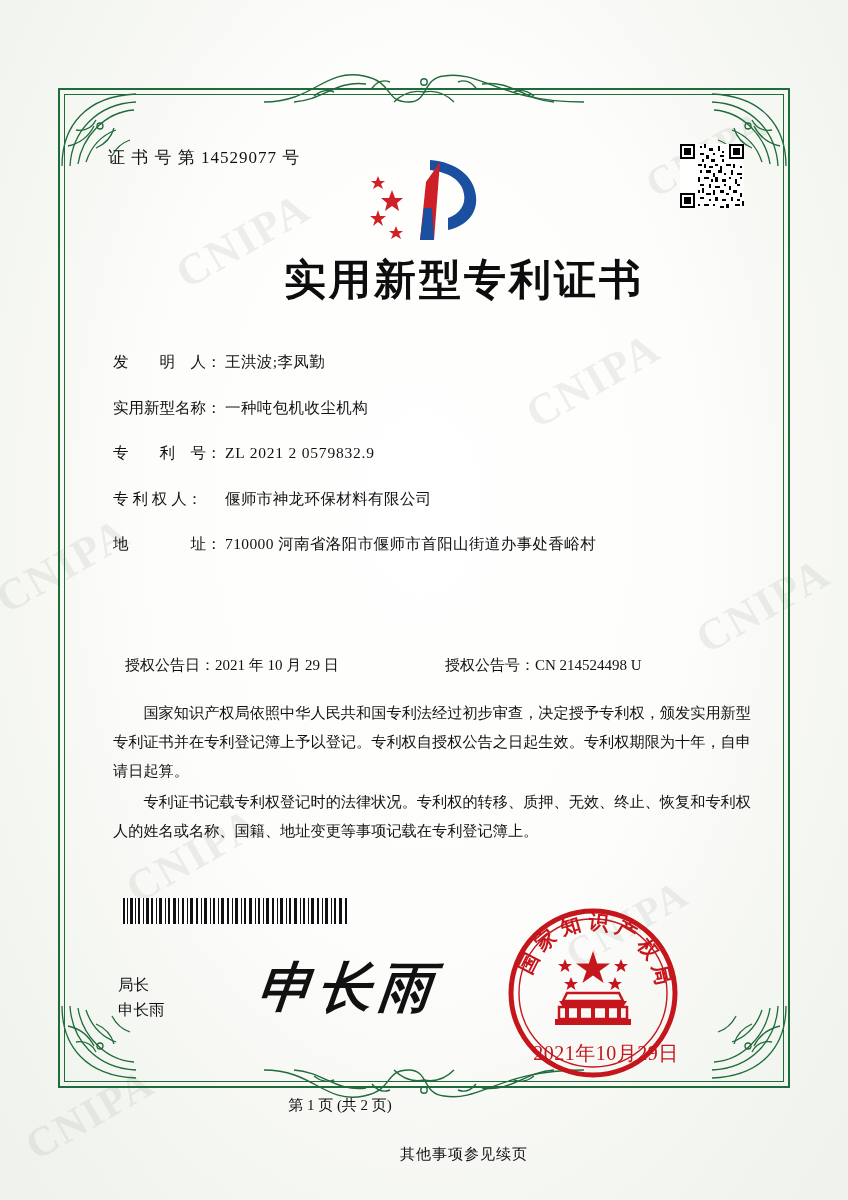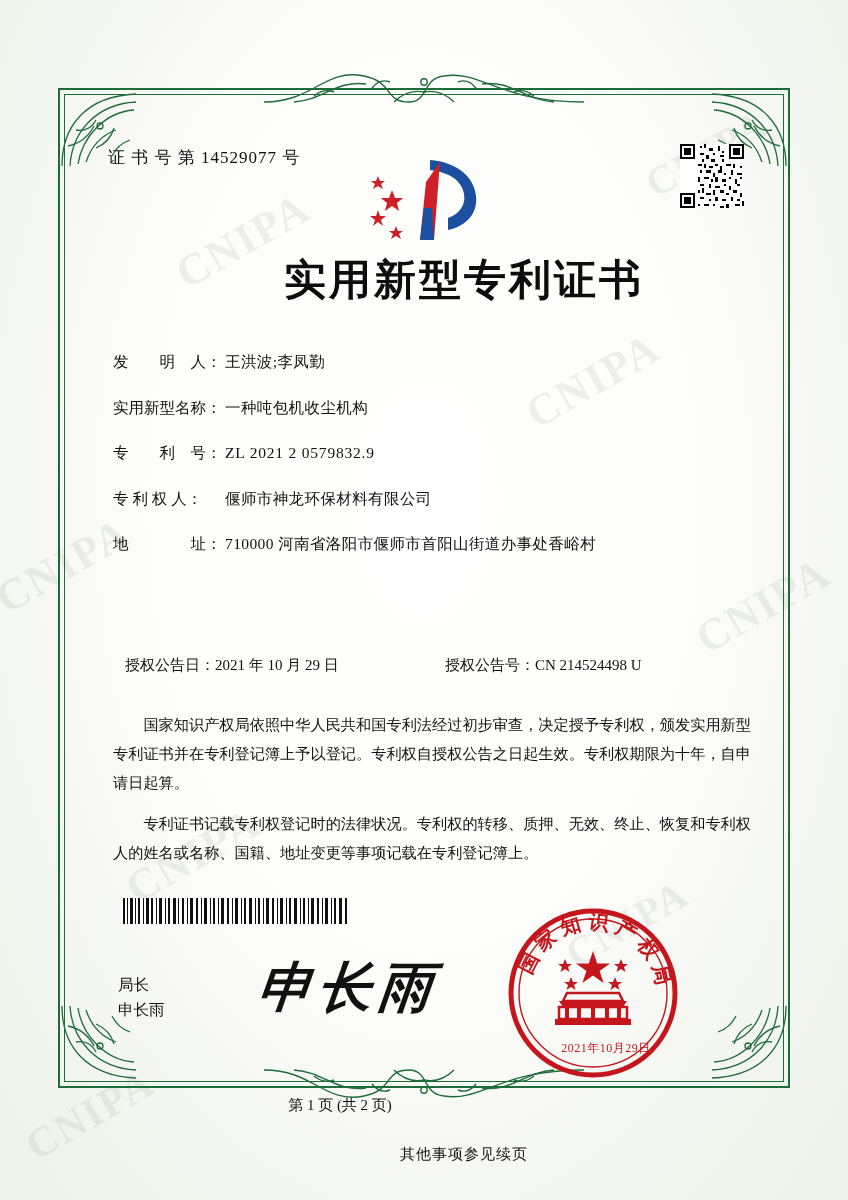--- a/index.html
+++ b/index.html
@@ -176,21 +176,21 @@
   .paras {
     position: absolute;
     left: 113px;
     top: 698px;
     width: 638px;
     font-size: 15.2px;
     line-height: 29px;
     color: #111;
     text-align: justify;
   }
-  .para { text-indent: 2em; margin: 12px 0 2px 0; }
+  .para { text-indent: 2em; margin: 0 0 2px 0; }
 
   
   .barcode {
     position: absolute;
     left: 121px;
     top: 898px;
     width: 228px;
     height: 26px;
   }
 
@@ -223,21 +223,21 @@
     top: 905px;
     width: 176px;
     height: 176px;
   }
   .seal-date {
     position: absolute;
     left: 516px;
     top: 1040px;
     width: 180px;
     text-align: center;
-    font-size: 12px;
+    font-size: 20px;
     color: #c4161c;
     letter-spacing: 0.5px;
   }
 
   
   .page-num {
     position: absolute;
     left: 0;
     top: 1096px;
     width: 680px;

